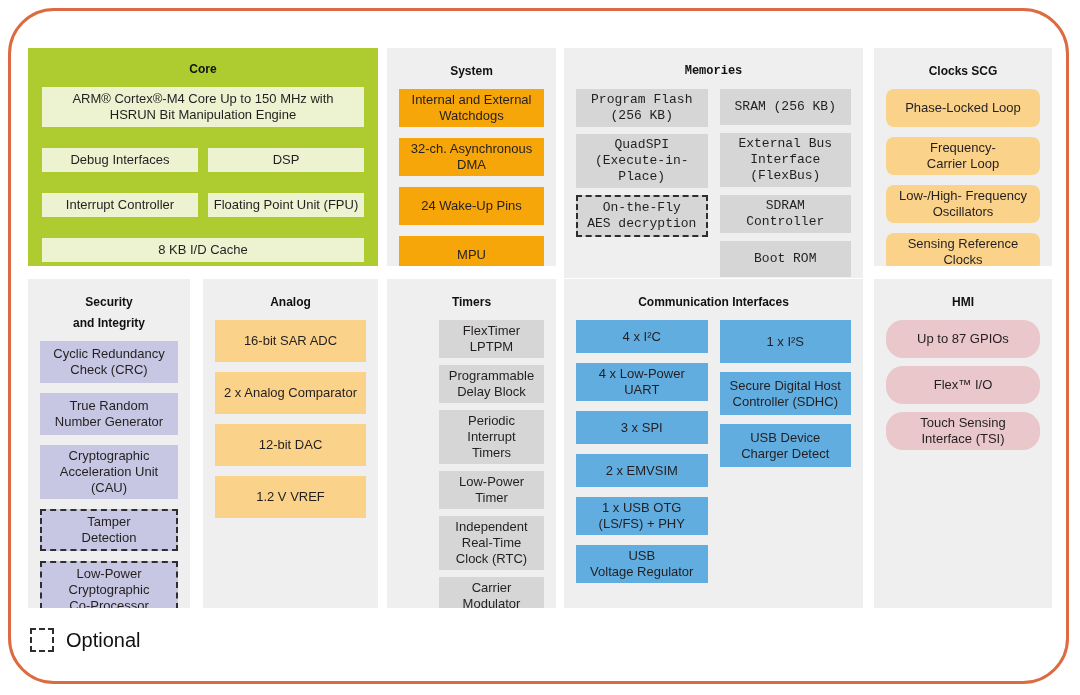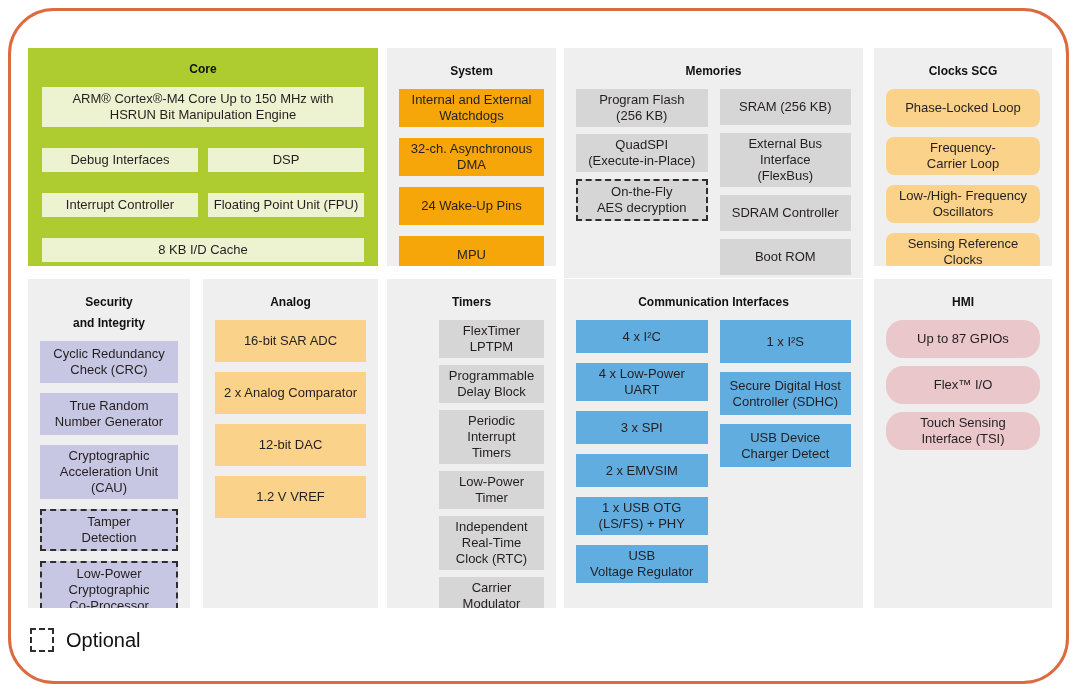--- a/index.html
+++ b/index.html
@@ -39,21 +39,21 @@
   .v-orange .item { background:var(--orange-item, #f7a60a); }
   .v-amber  .item { background:var(--amber-item, #fbd28a); }
   .v-gray   .item { background:var(--gray-item, #d6d6d6); }
   .v-lav    .item { background:var(--lavender-item, #c7c7e3); }
   .v-blue   .item { background:var(--blue-item, #62ade0); }
   .v-pink   .item { background:var(--pink-item, #e9c7cb); }
 
   
   .s-core     { left:28px;  top:48px;  width:350px; height:218px; }
   .s-system   { left:387px; top:48px;  width:169px; height:218px; }
-  .s-memories { left:564px; top:48px;  width:299px; height:230px; }
+  .s-memories { left:564px; top:48px;  width:299px; height:230px;font-family:Liberation Mono, monospace; }
   .s-clocks   { left:874px; top:48px;  width:178px; height:218px; }
   
   .s-security { left:28px;  top:279px; width:162px; height:329px; }
   .s-analog   { left:203px; top:279px; width:175px; height:329px; }
   .s-timers   { left:387px; top:279px; width:169px; height:329px; }
   .s-comm     { left:564px; top:279px; width:299px; height:329px; }
   .s-hmi      { left:874px; top:279px; width:178px; height:329px; }
 
   
   .core-grid { display:grid; grid-template-columns:1fr 1fr; gap:21px 10px; }

